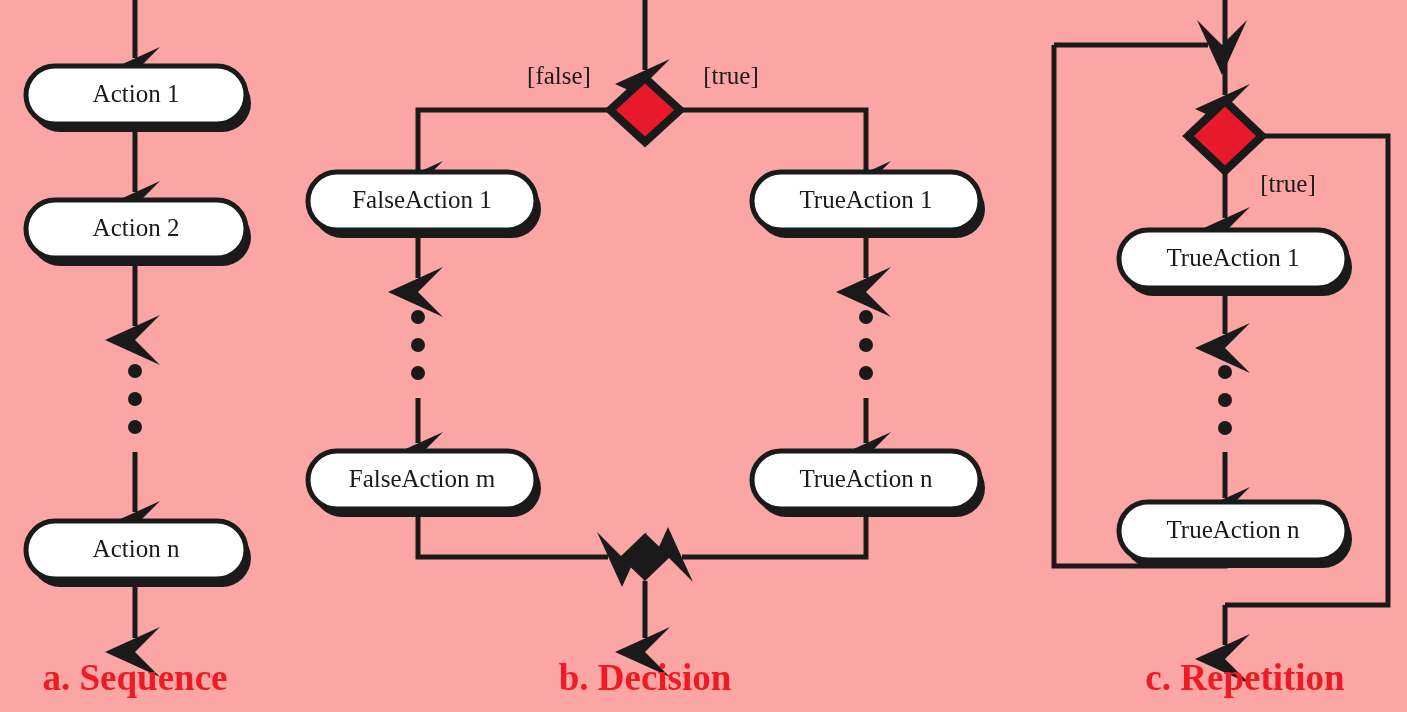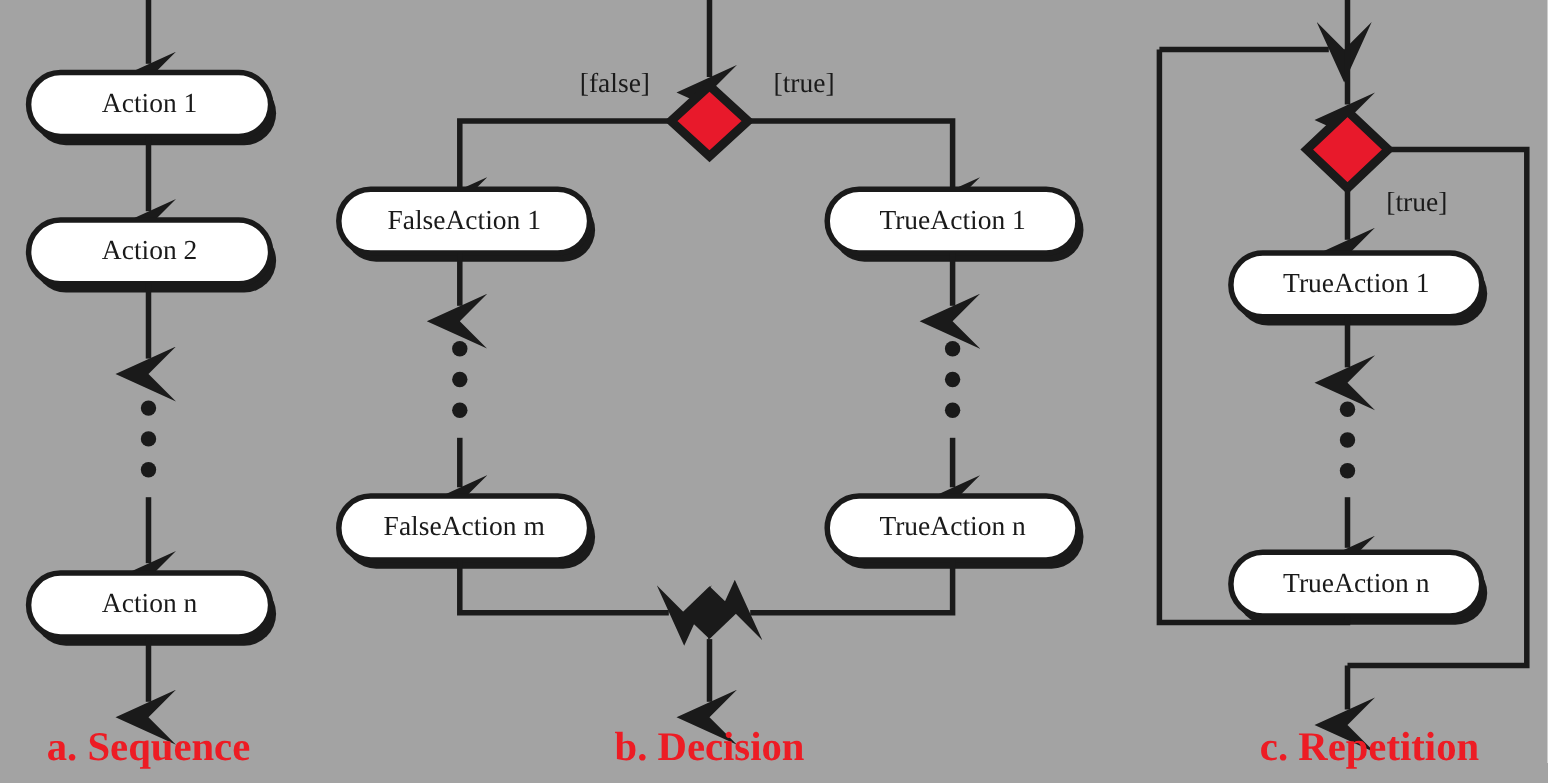--- a/index.html
+++ b/index.html
@@ -10,21 +10,21 @@
   body {
     width: 1407px;
     height: 712px;
     overflow: hidden;
     font-family: "Liberation Serif", serif;
   }
   #diagram-root {
     position: relative;
     width: 1407px;
     height: 712px;
-    background: #a3a3a3;
+    background: #fca5a5;
     text-align: center;
   }
   svg.board {
     position: absolute;
     top: 0;
     left: 0;
     width: 1407px;
     height: 712px;
     display: block;
   }

